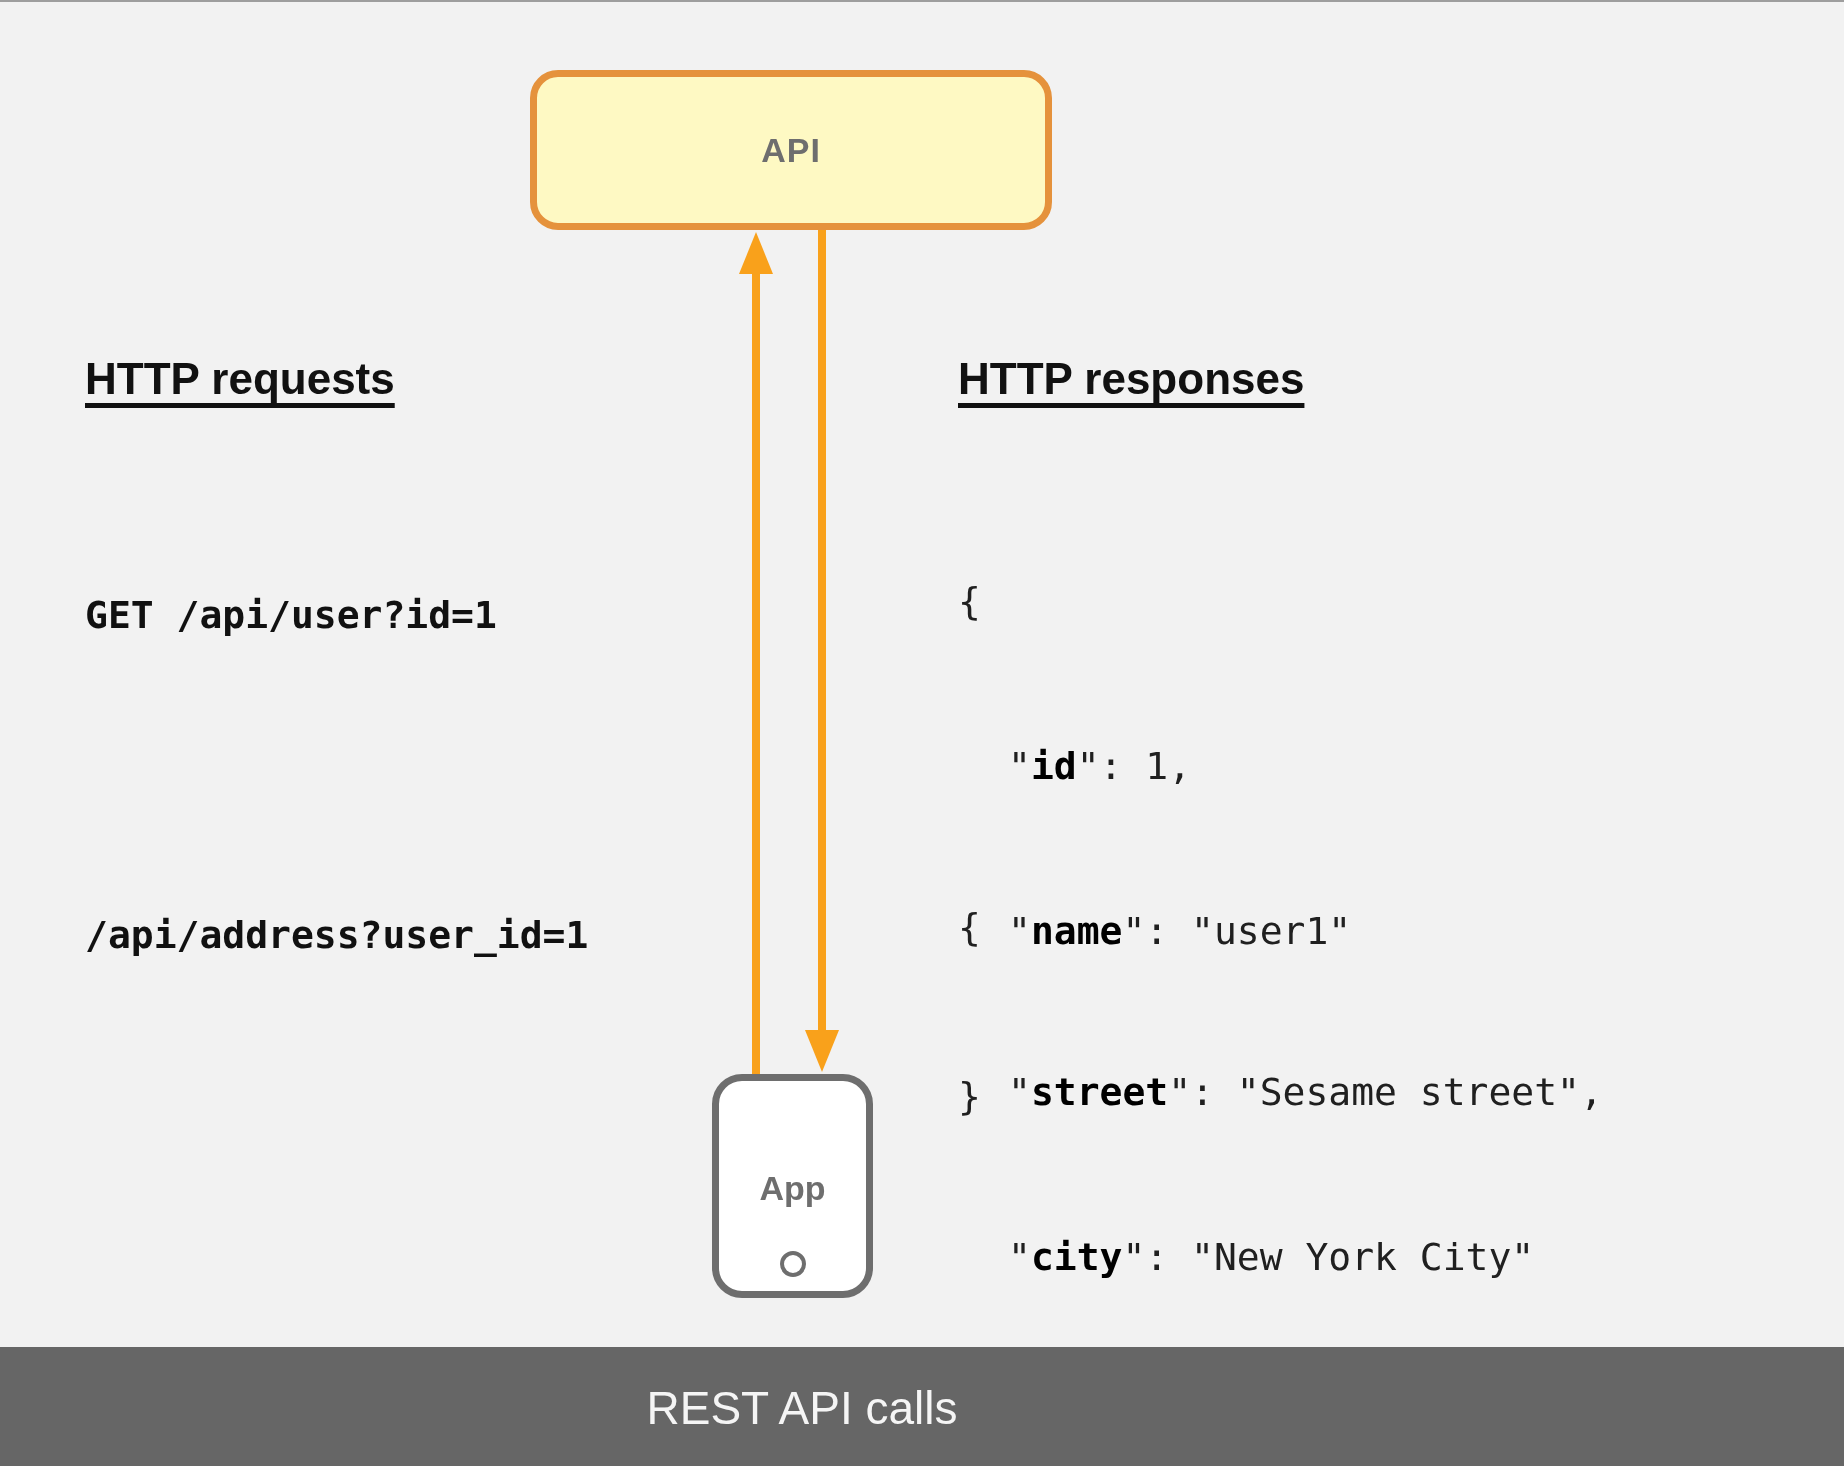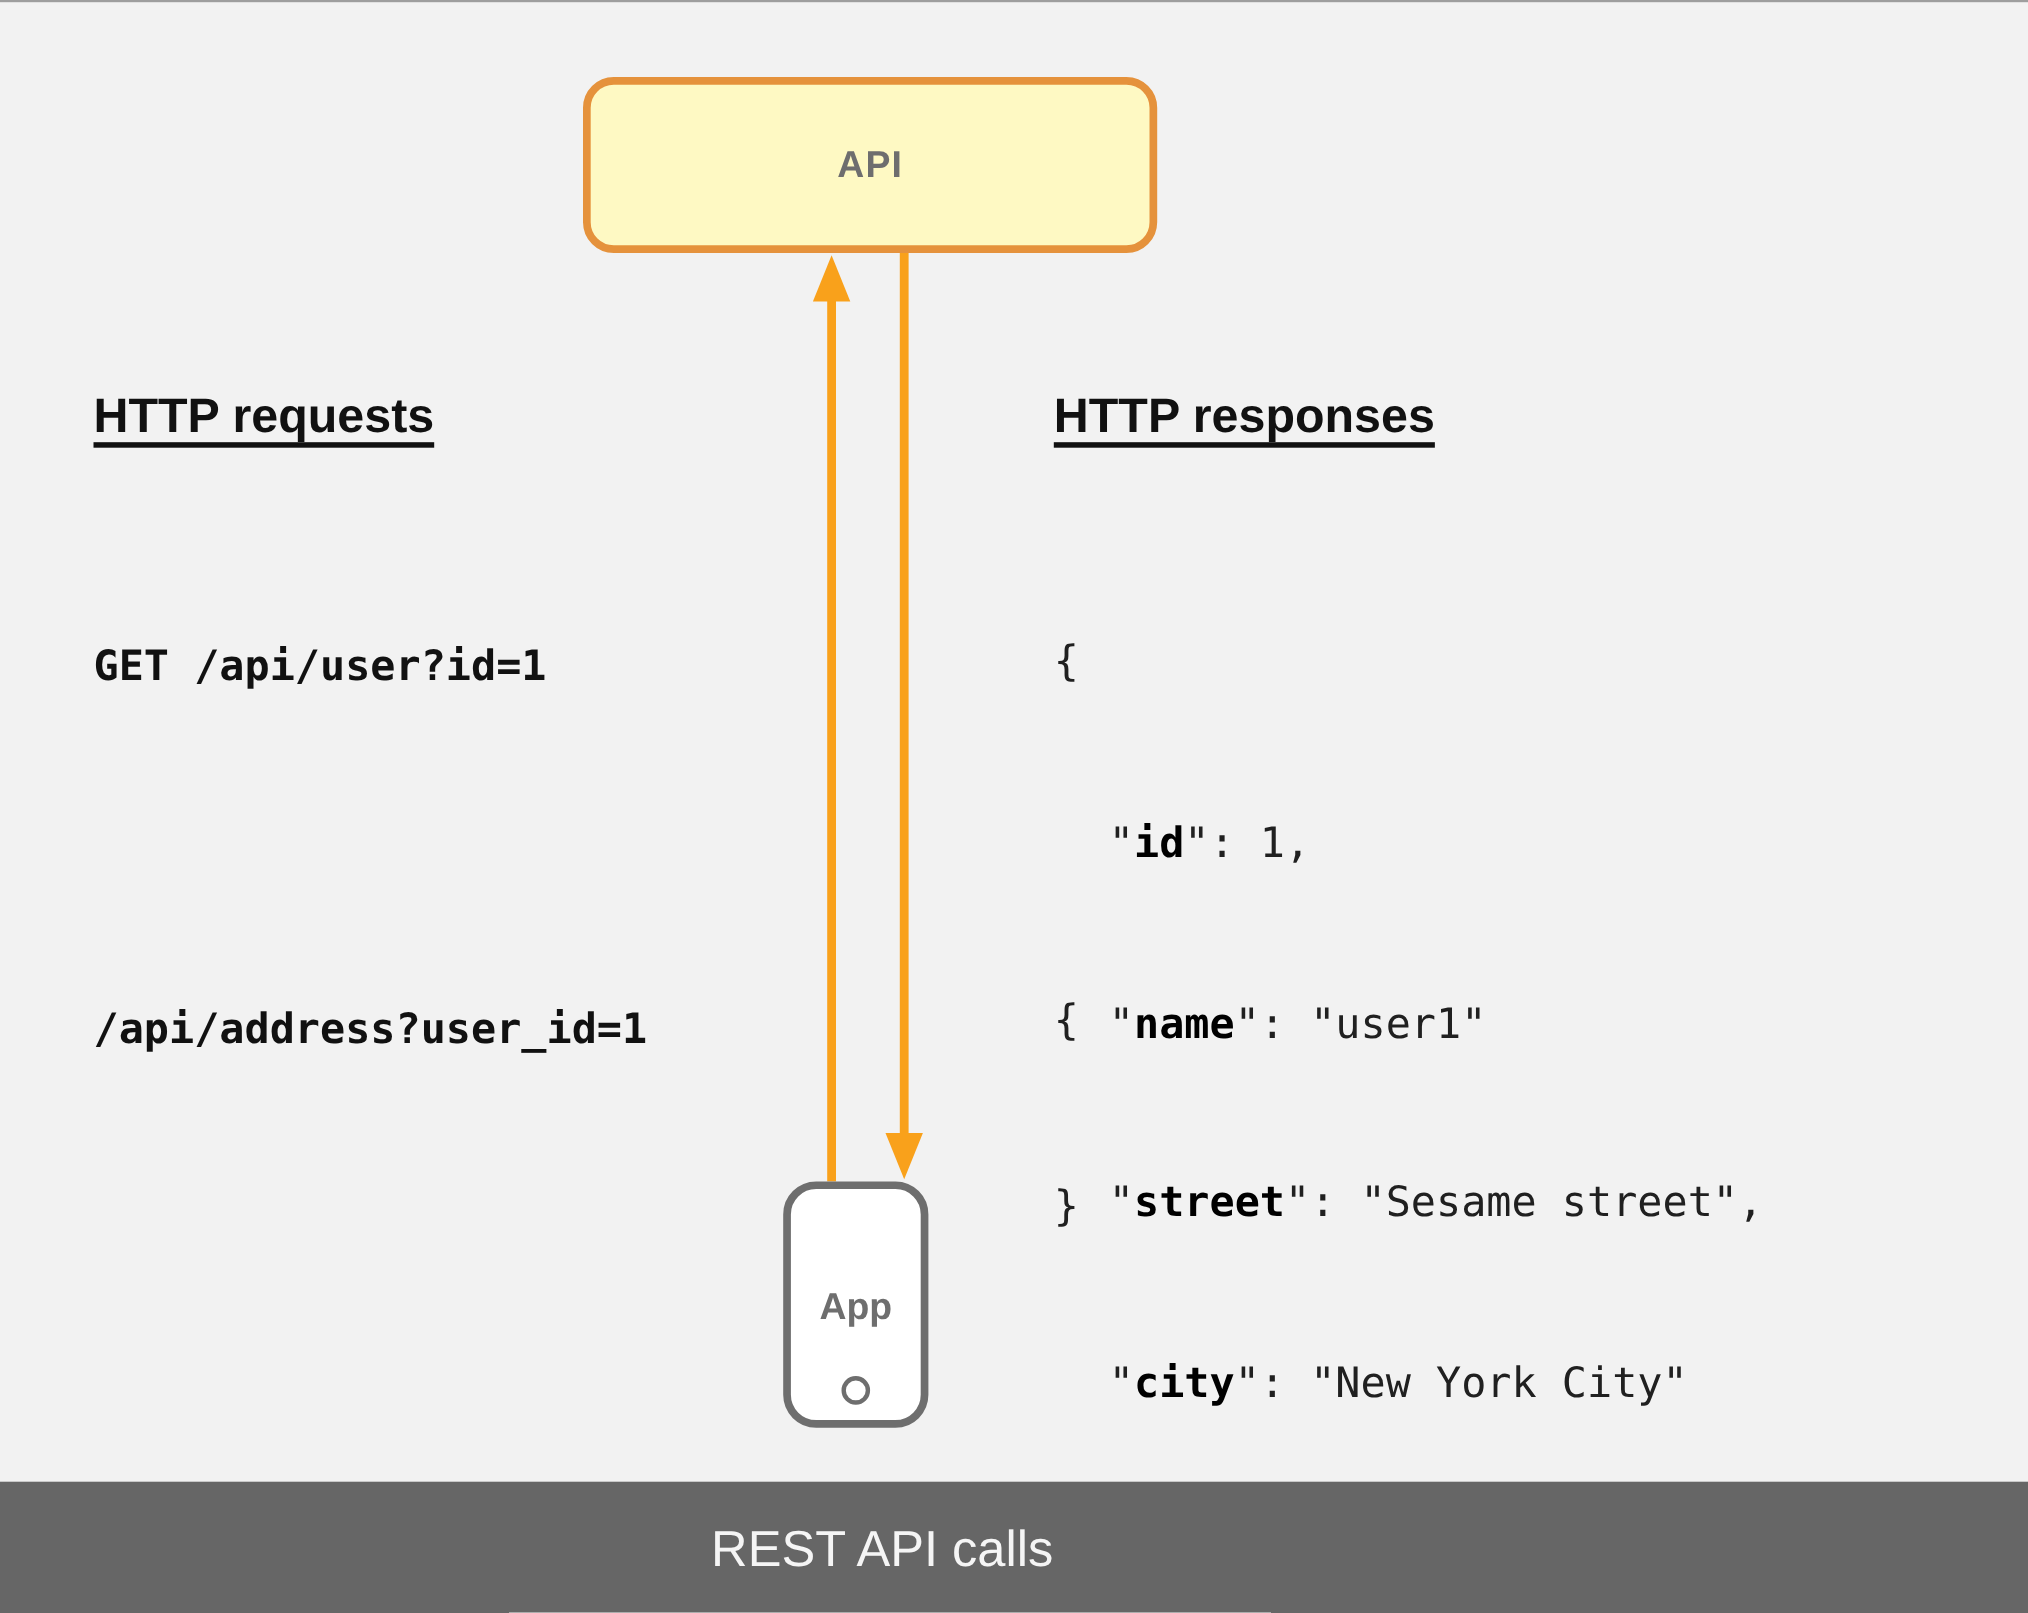--- a/index.html
+++ b/index.html
@@ -24,21 +24,21 @@
     border: 7px solid #e5923c;
     border-radius: 28px;
     display: flex; align-items: center; justify-content: center;
   }
   .api-box .label {
     font-size: 34px; font-weight: bold; color: #6e6e6e; letter-spacing: 1px;
   }
   .phone {
     position: absolute;
     left: 712px; top: 1072px;
-    width: 132px; height: 224px;
+    width: 161px; height: 224px;
     box-sizing: border-box;
     background: #ffffff;
     border: 7px solid #6e6e6e;
     border-radius: 30px;
   }
   .phone .label {
     position: absolute;
     left: 0; right: 0; top: 88px;
     text-align: center;
     font-size: 34px; font-weight: 600; color: #6e6e6e;
@@ -90,21 +90,21 @@
   .req {
     position: absolute;
     left: 85px;
     font-family: "DejaVu Sans Mono", monospace;
     font-weight: bold;
     font-size: 38px;
     line-height: 58px;
     color: #111111;
     white-space: pre;
   }
-  .req1 { top: 458px; text-align: right; }
+  .req1 { top: 468px; text-align: right; }
   .req2 { top: 788px; }
 
   .json {
     position: absolute;
     left: 958px;
     font-family: "DejaVu Sans Mono", monospace;
     font-size: 38px;
     line-height: 55px;
     color: #202020;
     white-space: pre;

